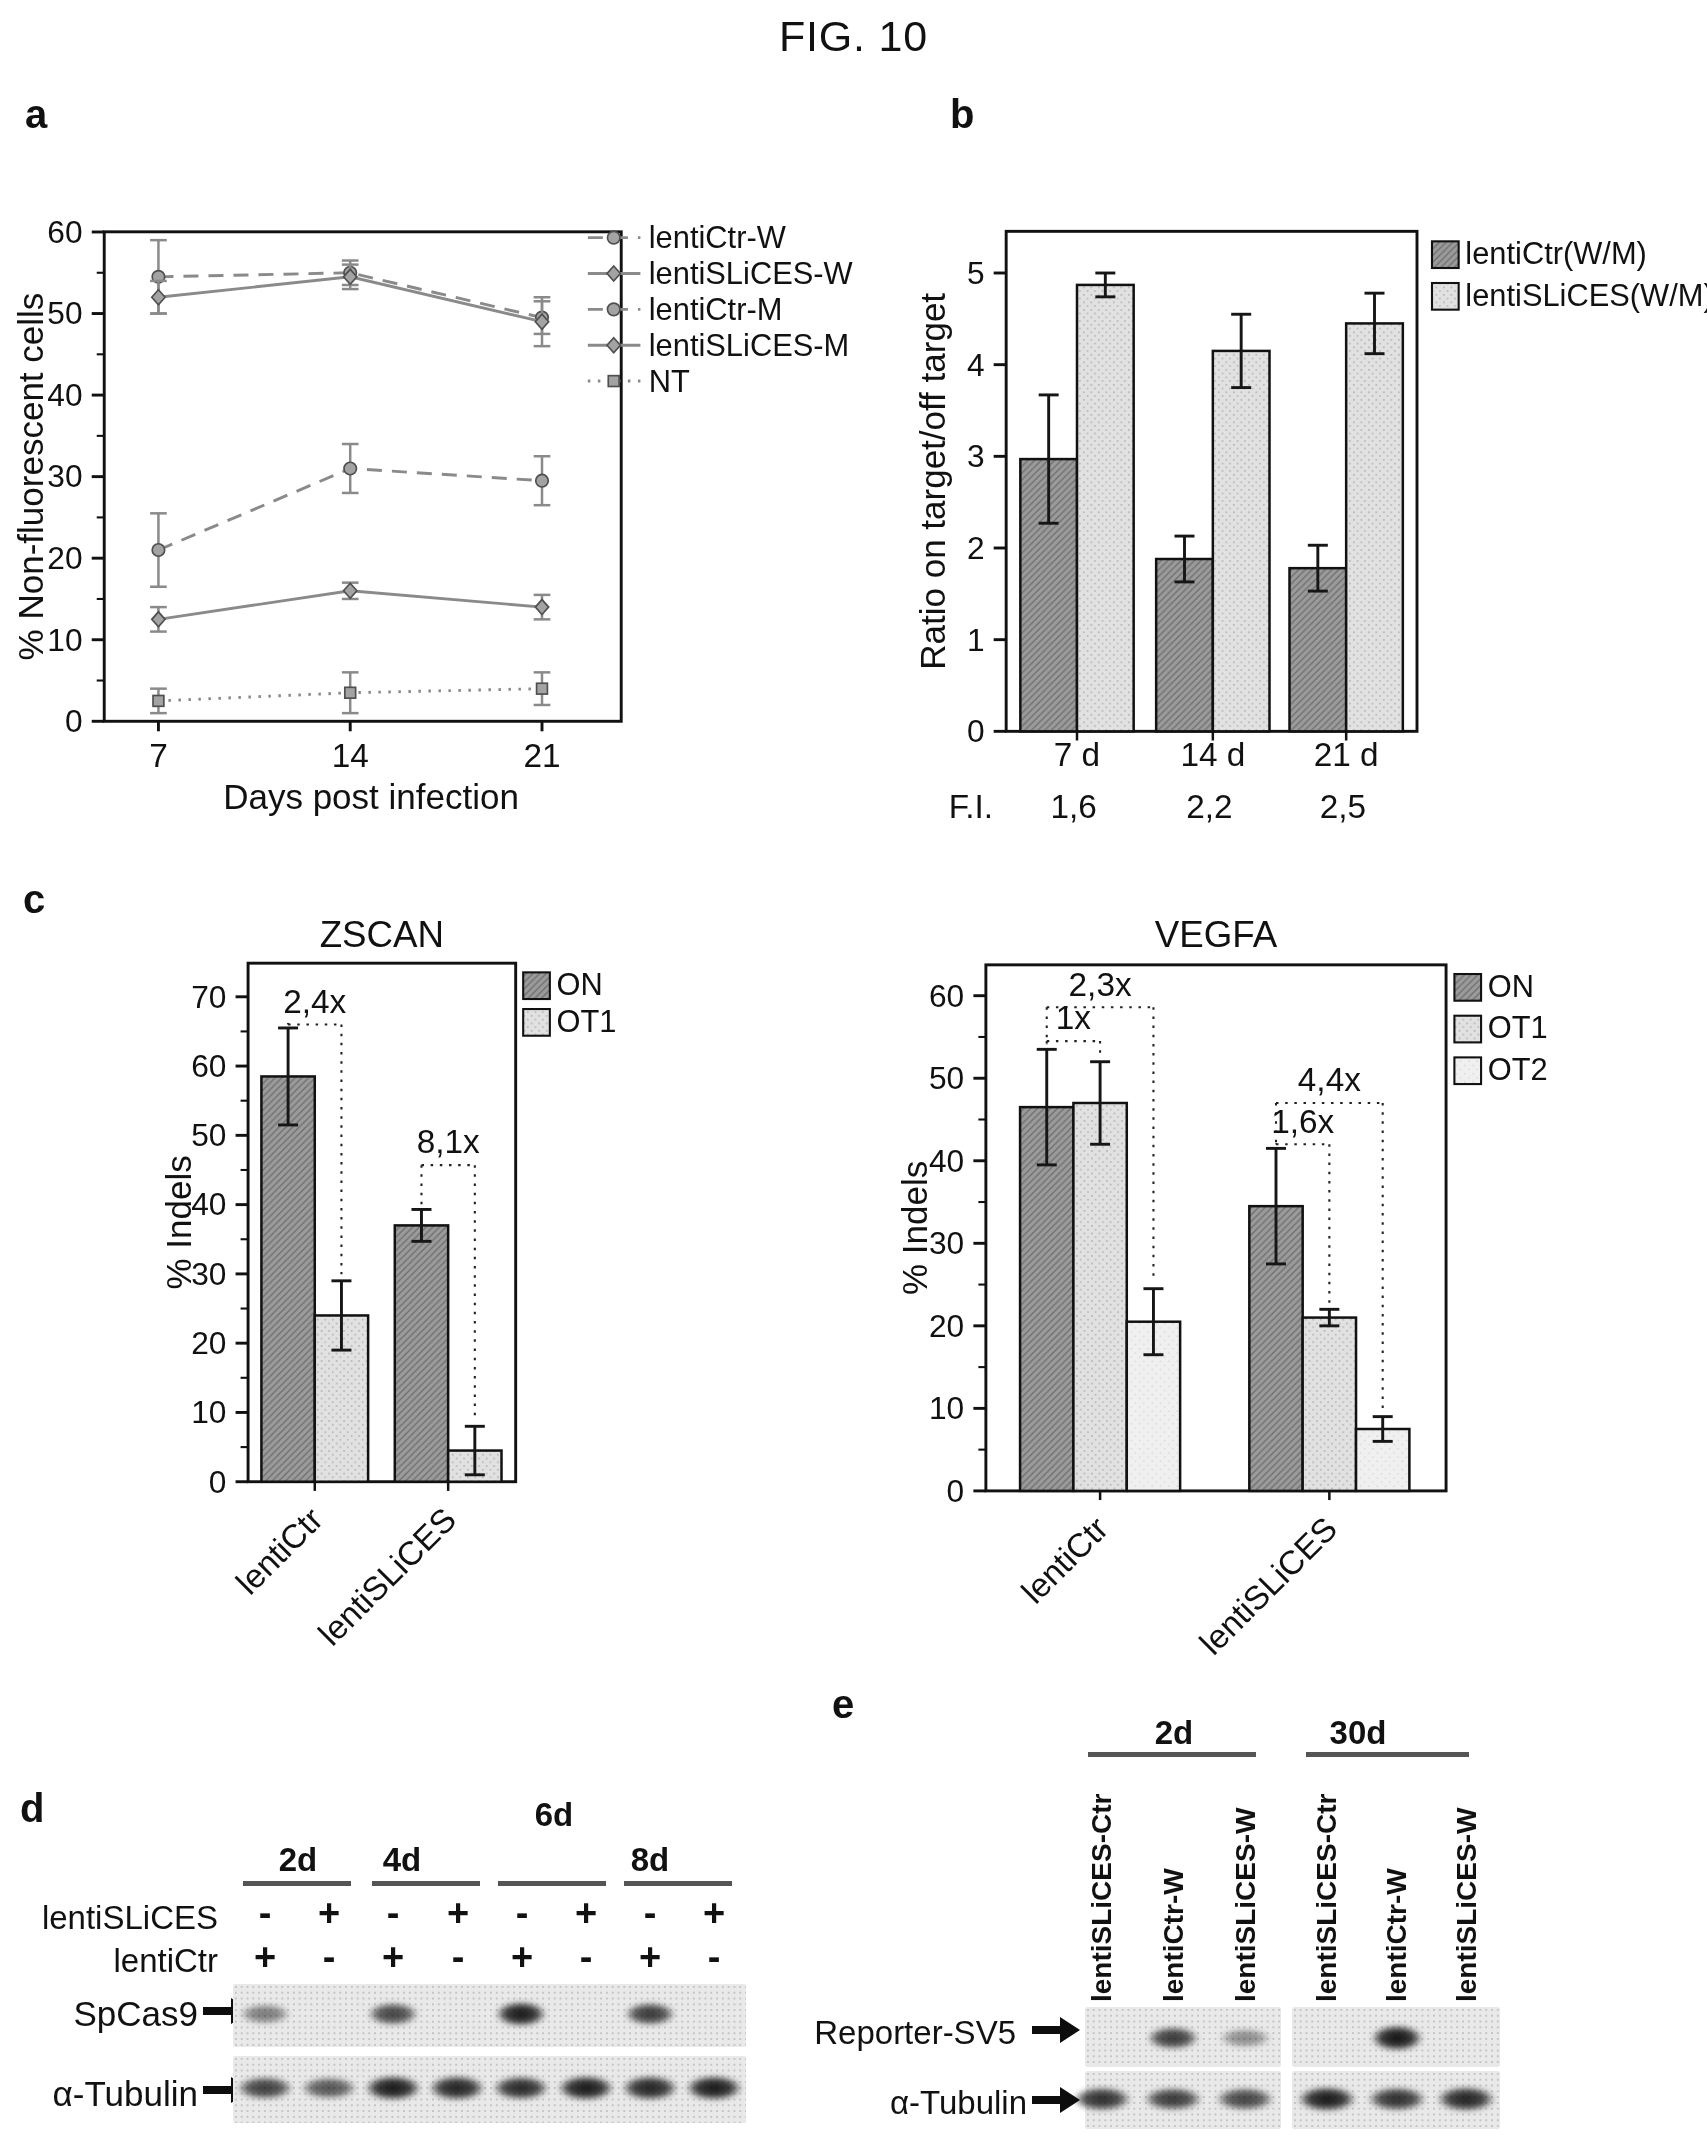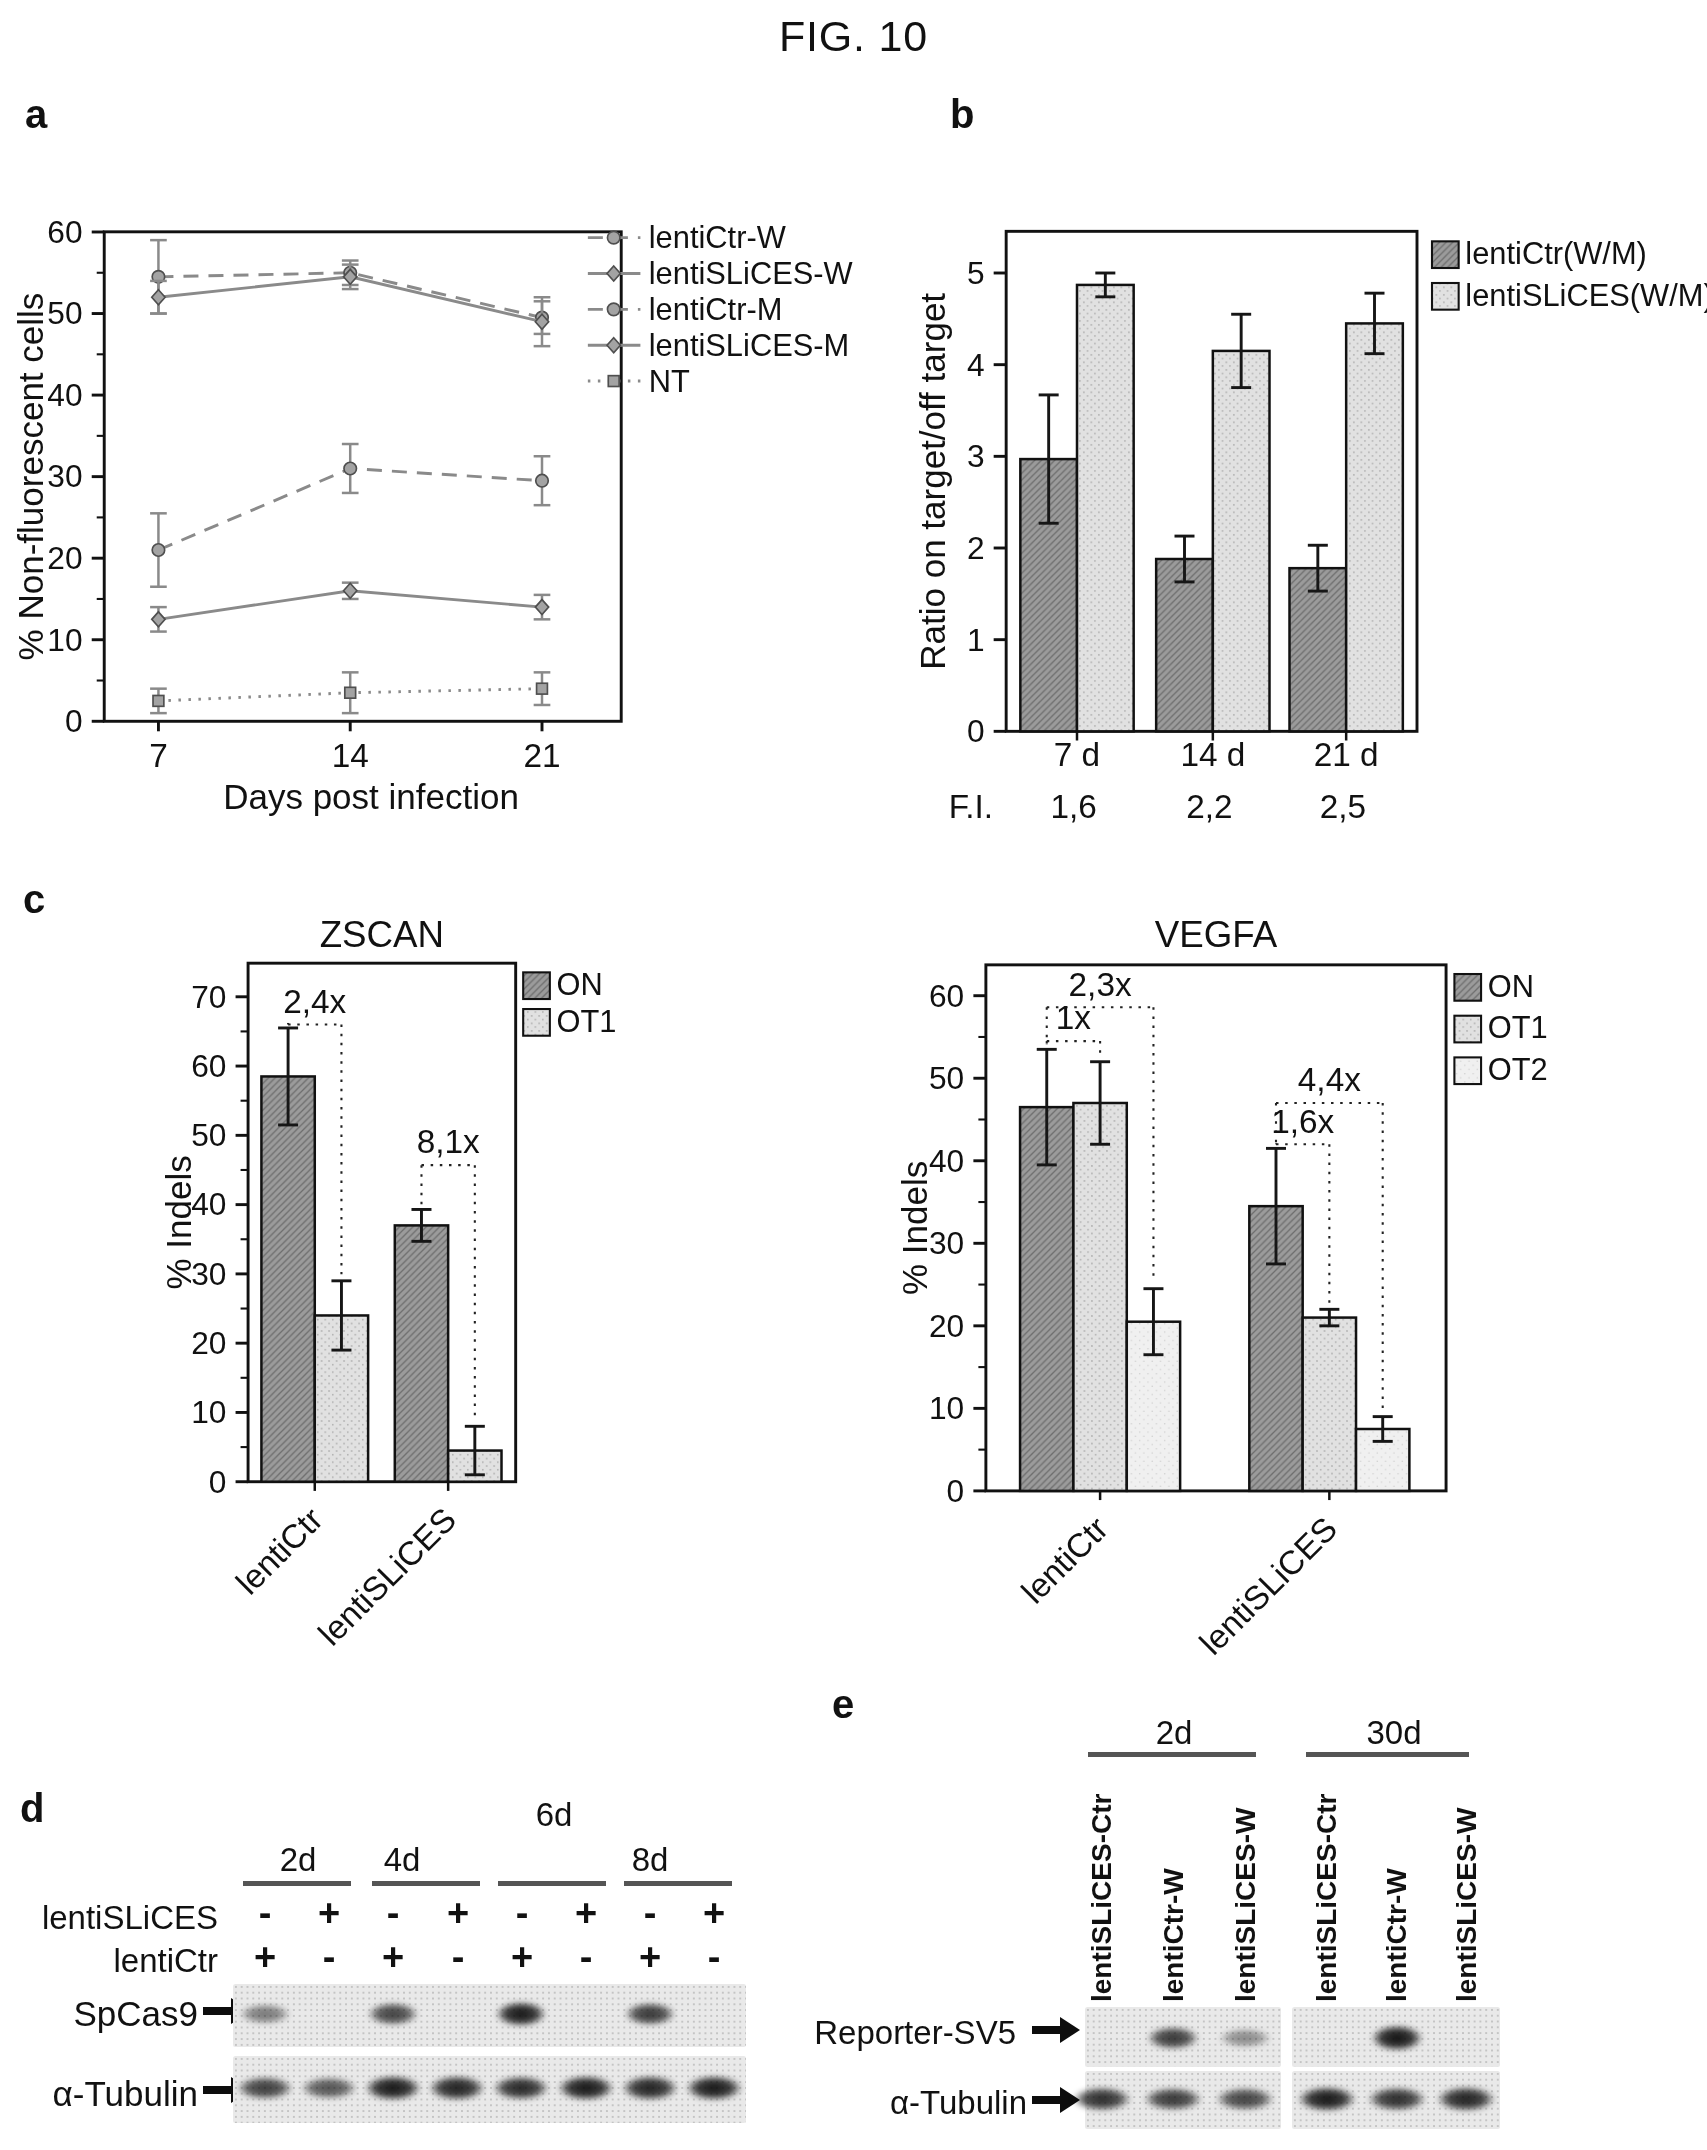--- a/index.html
+++ b/index.html
@@ -4,21 +4,21 @@
 <style>
   html,body{margin:0;padding:0;background:#fff;}
   .canvas{position:relative;width:1707px;height:2151px;background:#ffffff;
           font-family:"Liberation Sans",sans-serif;color:#111;overflow:hidden;}
   .fig-title{position:absolute;left:0;top:11.7px;width:1707px;text-align:center;
              font-size:43px;letter-spacing:0.8px;}
   .plabel{position:absolute;font-size:40px;font-weight:bold;}
   svg{position:absolute;overflow:visible;}
   svg text{font-family:"Liberation Sans",sans-serif;fill:#111;}
   .rlabel{position:absolute;text-align:right;font-size:33px;white-space:nowrap;}
-  .hdr{position:absolute;transform:translateX(-50%);font-size:33px;font-weight:400;white-space:nowrap;}
+  .hdr{position:absolute;transform:translateX(-50%);font-size:33px;font-weight:700;white-space:nowrap;}
   .uline{position:absolute;height:5px;background:#555;}
   .sign{position:absolute;transform:translateX(-50%);font-size:38px;font-weight:600;}
   .vlabel{position:absolute;writing-mode:vertical-rl;transform:rotate(180deg);
           font-size:28px;font-weight:600;white-space:nowrap;display:flex;align-items:center;}
   .blot{position:absolute;background-color:#e9e9e9;
         background-image:radial-gradient(rgba(0,0,0,0.16) 0.8px, transparent 1.3px);
         background-size:5.8px 5.8px;border-radius:2.5px;}
   .band{position:absolute;border-radius:50%;filter:blur(2.5px);transform:translate(-50%,-50%);}
   .harrow{position:absolute;width:28px;height:8.3px;background:#0d0d0d;}
   .harrow::after{content:'';position:absolute;left:100%;top:50%;transform:translateY(-50%);
@@ -429,21 +429,21 @@
       <div class="band" style="left:224px;top:32px;width:58px;height:26px;background:radial-gradient(closest-side, rgba(8,8,8,0.9), rgba(8,8,8,0.72) 60%, rgba(8,8,8,0) 100%);"></div>
       <div class="band" style="left:288px;top:32px;width:58px;height:25px;background:radial-gradient(closest-side, rgba(8,8,8,0.88), rgba(8,8,8,0.70) 60%, rgba(8,8,8,0) 100%);"></div>
       <div class="band" style="left:353px;top:32px;width:58px;height:26px;background:radial-gradient(closest-side, rgba(8,8,8,0.95), rgba(8,8,8,0.76) 60%, rgba(8,8,8,0) 100%);"></div>
       <div class="band" style="left:417px;top:32px;width:58px;height:26px;background:radial-gradient(closest-side, rgba(8,8,8,0.9), rgba(8,8,8,0.72) 60%, rgba(8,8,8,0) 100%);"></div>
       <div class="band" style="left:481px;top:32px;width:58px;height:26px;background:radial-gradient(closest-side, rgba(8,8,8,0.95), rgba(8,8,8,0.76) 60%, rgba(8,8,8,0) 100%);"></div>
     </div>
 
   <div id="panel-e-headers">
       <div class="hdr" style="left:1174px;top:1714px">2d</div>
       <div class="uline" style="left:1088px;top:1752px;width:168px"></div>
-      <div class="hdr" style="left:1394px;top:1714px">30d</div>
+      <div class="hdr" style="left:1358px;top:1714px">30d</div>
       <div class="uline" style="left:1306px;top:1752px;width:163px"></div>
     </div>
   <div id="panel-e-lanelabels">
       <div class="vlabel" style="left:1085px;top:1767px;height:235px;width:33px">lentiSLiCES-Ctr</div>
       <div class="vlabel" style="left:1157px;top:1767px;height:235px;width:33px">lentiCtr-W</div>
       <div class="vlabel" style="left:1229px;top:1767px;height:235px;width:33px">lentiSLiCES-W</div>
       <div class="vlabel" style="left:1310px;top:1767px;height:235px;width:33px">lentiSLiCES-Ctr</div>
       <div class="vlabel" style="left:1380px;top:1767px;height:235px;width:33px">lentiCtr-W</div>
       <div class="vlabel" style="left:1450px;top:1767px;height:235px;width:33px">lentiSLiCES-W</div>
     </div>

